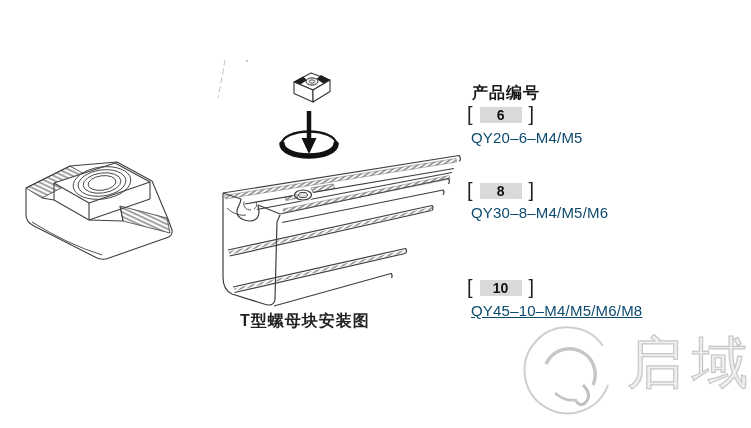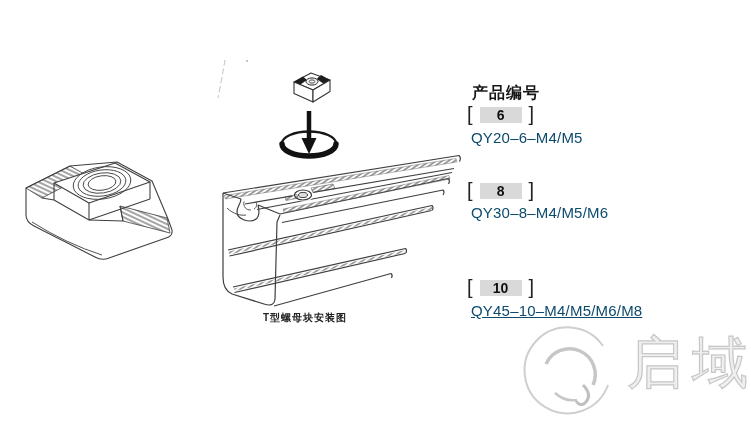--- a/index.html
+++ b/index.html
@@ -10,21 +10,21 @@
   .abs{position:absolute;}
   
   #product-col{position:absolute;left:467px;top:83px;width:284px;height:260px;}
   .pc-title{position:absolute;left:5px;top:0;font-size:16px;font-weight:bold;color:#161616;letter-spacing:1px;}
   .size-hdr{position:absolute;left:0;height:18px;display:flex;align-items:center;}
   .brk{font-size:20px;font-weight:400;color:#222;line-height:16px;position:relative;top:-1px;}
   .size-box{display:inline-block;width:42px;height:16px;line-height:16px;text-align:center;
     background:#d9d9d9;color:#111;font-weight:bold;font-size:14px;margin:0 7px;}
   .p-item{position:absolute;left:4px;font-size:15px;color:#0c4a6e;letter-spacing:.2px;white-space:nowrap;}
   
-  #diagram-caption{position:absolute;left:240px;top:311px;font-size:10px;font-weight:bold;color:#222;letter-spacing:1px;margin-left:23px;}
+  #diagram-caption{position:absolute;left:240px;top:311px;font-size:16px;font-weight:bold;color:#222;letter-spacing:1px;}
   
   #watermark-text{position:absolute;left:627px;top:333px;font-size:56px;line-height:60px;
     letter-spacing:9px;color:#efefef;-webkit-text-stroke:1.2px #c7c7c7;font-weight:500;white-space:nowrap;}
 </style>
 </head>
 <body>
 
 <div id="canvas">
 
   <svg class="abs" style="left:22px;top:150px;" width="160" height="140" viewBox="0 0 160 140">

